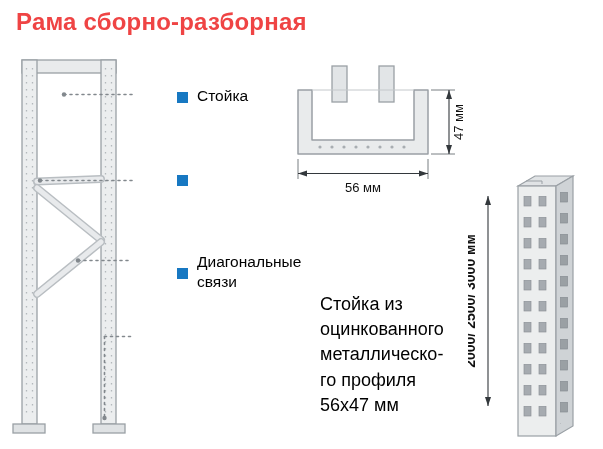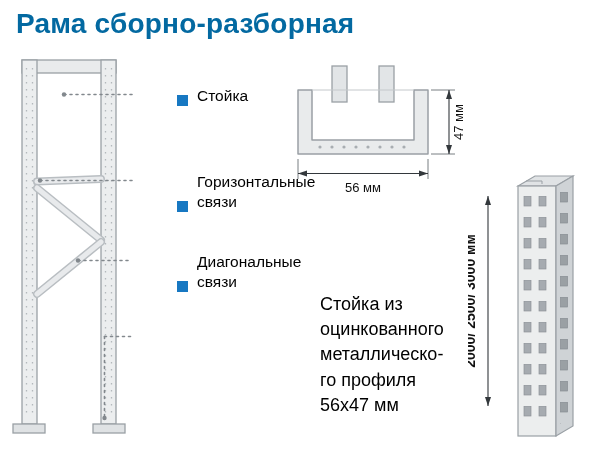--- a/index.html
+++ b/index.html
@@ -1,20 +1,20 @@
 <!DOCTYPE html>
 <html><head>
 <meta charset="utf-8">
 <style>
   html,body{margin:0;padding:0;background:#ffffff;}
   body{font-family:"Liberation Sans",sans-serif;color:#000;}
   .canvas{position:relative;width:603px;height:449px;background:#fff;overflow:hidden;}
   .abs{position:absolute;}
-  .title{position:absolute;left:16px;top:8px;font-size:28px;font-weight:700;letter-spacing:.2px;color:#0369a1;text-align:center;}
-  .callout{position:absolute;display:flex;align-items:flex-end;gap:9px;width:156px;padding-left:43px;}
+  .title{position:absolute;left:16px;top:8px;font-size:24px;font-weight:700;letter-spacing:.2px;color:#ef4444;text-align:center;}
+  .callout{position:absolute;display:flex;align-items:center;gap:9px;width:156px;padding-left:43px;}
   .bullet{width:11px;height:11px;background:#1778c2;flex:0 0 auto;margin-top:3px;}
   .callout-label{font-size:15.5px;line-height:1.28;color:#000;max-width:132px;}
   .description{position:absolute;left:320px;top:292px;font-size:18px;line-height:1.4;color:#000;white-space:pre-line;}
   .dim{font-size:13px;fill:#111;font-family:"Liberation Sans",sans-serif;}
   .dim-bold{font-size:14px;font-weight:700;fill:#111;font-family:"Liberation Sans",sans-serif;}
 </style>
 </head>
 <body>
 
 <div class="canvas">
@@ -70,21 +70,20 @@
       <circle cx="104.5" cy="418" r="2.2"></circle>
     </g>
   </svg>
 
   <div class="callout" style="left:134px;top:86px">
     <span class="bullet"></span>
     <span class="callout-label">Стойка</span>
   </div>
   <div class="callout" style="left:134px;top:172px">
     <span class="bullet"></span>
-    <span class="callout-label">Горизонтальные связи</span>
   </div>
   <div class="callout" style="left:134px;top:252px">
     <span class="bullet"></span>
     <span class="callout-label">Диагональные связи</span>
   </div>
 
   <svg class="abs" style="left:288px;top:56px" width="182" height="140" viewBox="0 0 182 140">
     <g>
       <rect x="44" y="10" width="15" height="36" fill="#e2e5e7" stroke="#9aa0a5" stroke-width="1.3"></rect>
       <rect x="91" y="10" width="15" height="36" fill="#e2e5e7" stroke="#9aa0a5" stroke-width="1.3"></rect>

